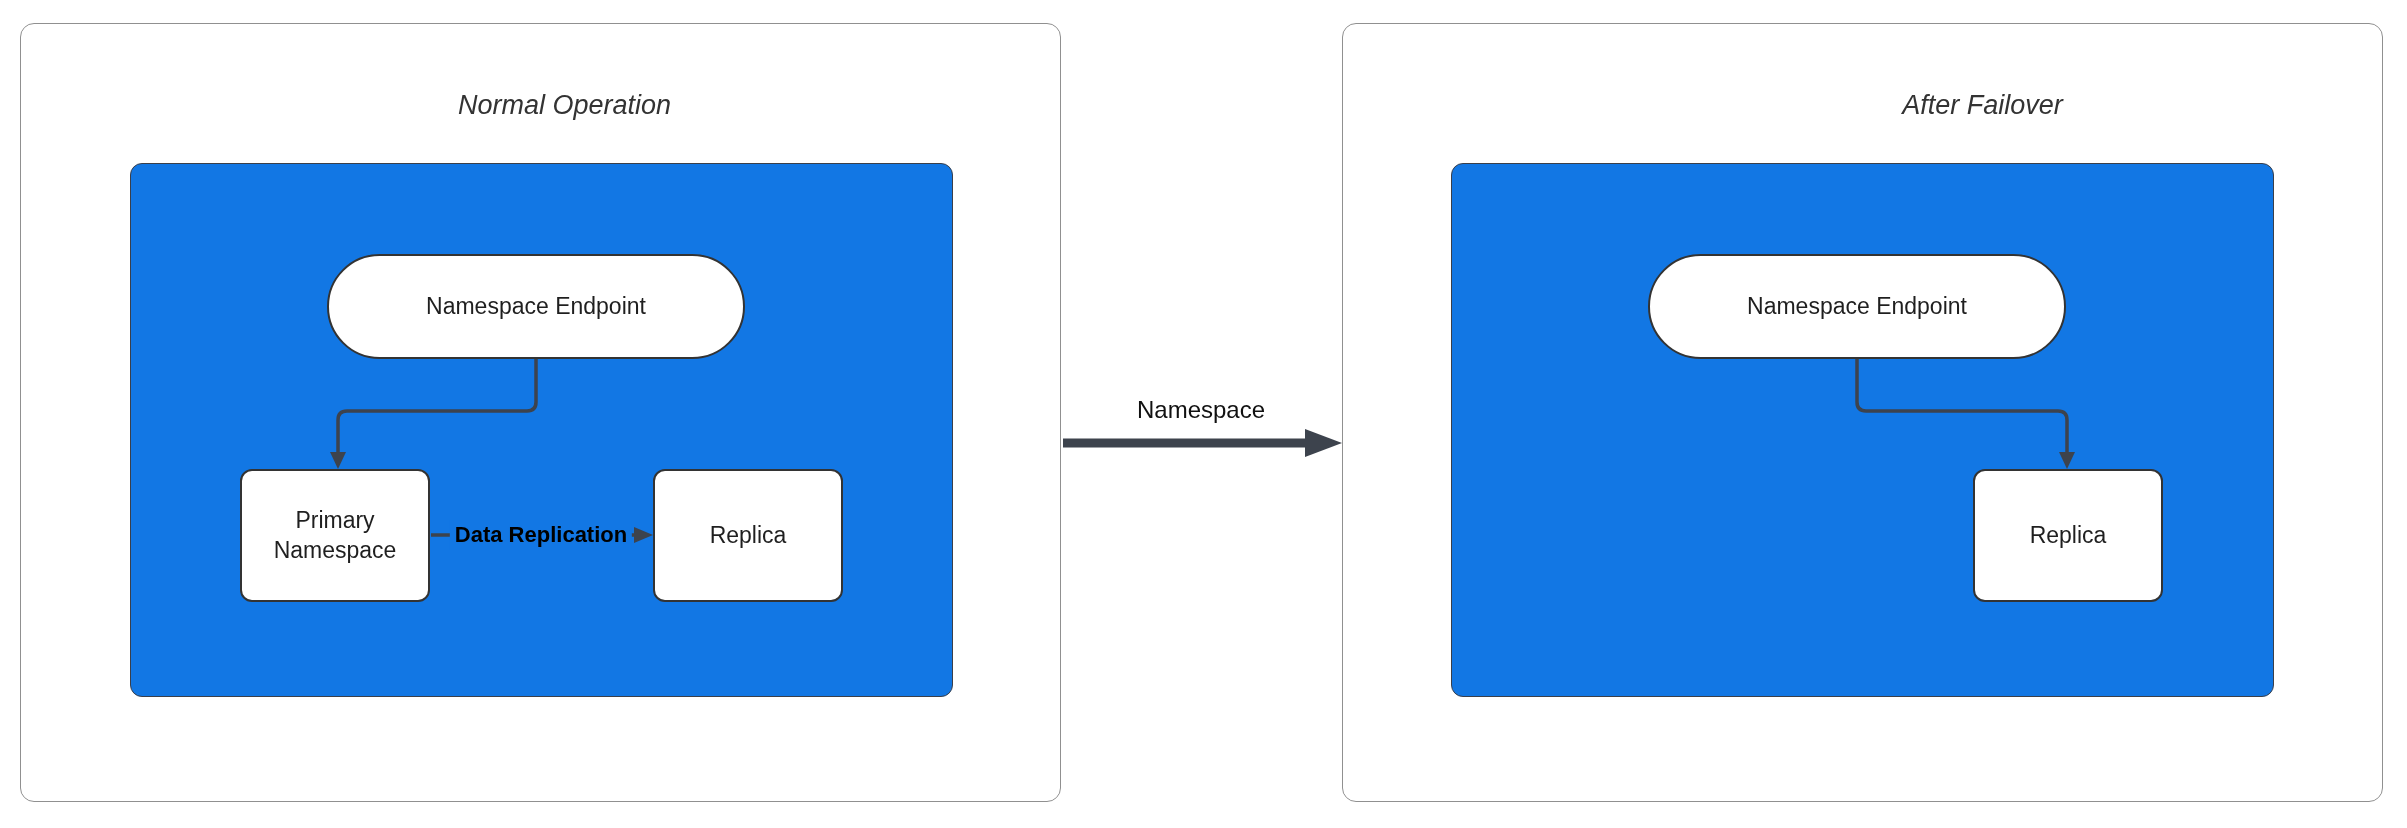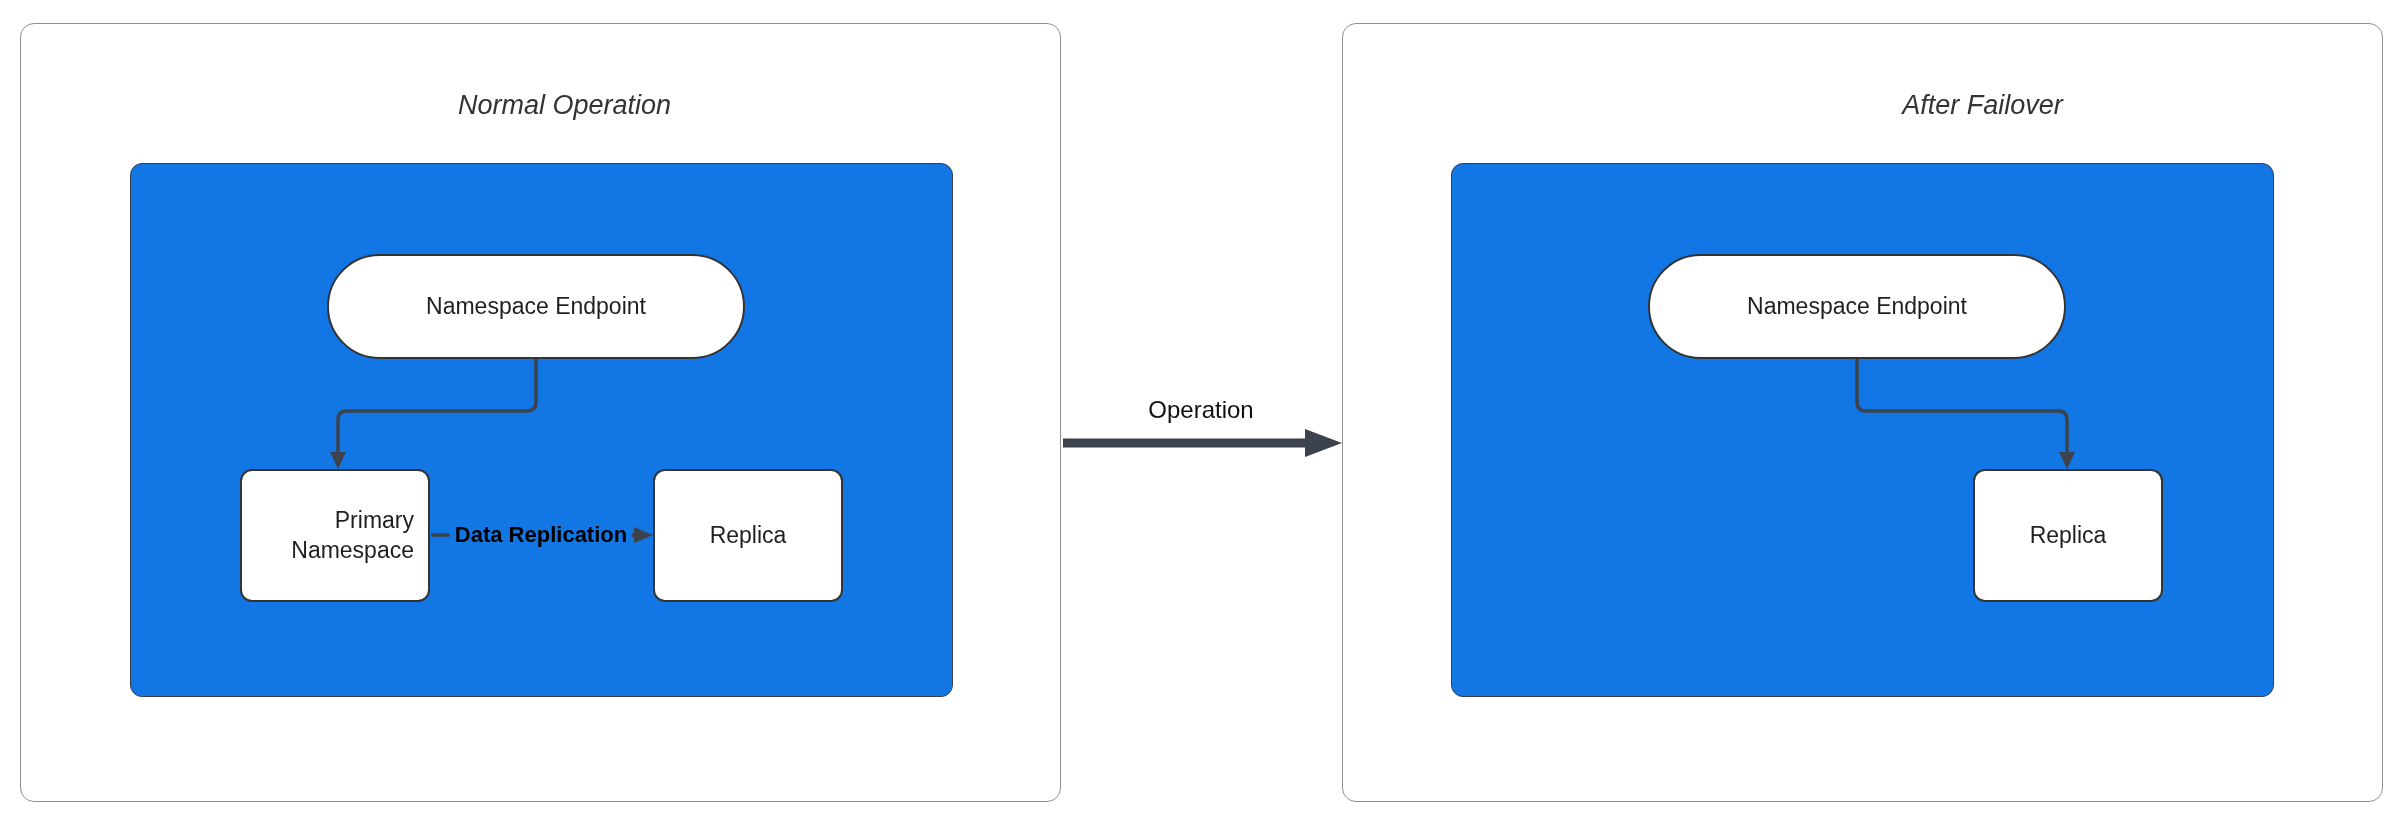--- a/index.html
+++ b/index.html
@@ -56,21 +56,21 @@
     width: 2407px;
     height: 828px;
     z-index: 3;
     pointer-events: none;
   }
   .node {
     position: absolute;
     display: flex;
     align-items: center;
     justify-content: center;
-    text-align: right;
+    text-align: center;
     background: #ffffff;
     border: 2px solid #333333;
     color: #1f1f1f;
     font-size: 23px;
     line-height: 1.3;
     z-index: 4;
   }
   .node.stadium {
     top: 254px;
     width: 418px;
@@ -159,15 +159,15 @@
   </div>
   <div class="edge-label">Data Replication</div>
 
   <div class="node stadium right">
     <span>Namespace Endpoint</span>
   </div>
   <div class="node box replica-right">
     <span>Replica</span>
   </div>
 
-  <div class="failover-label">Operation</div>
+  <div class="failover-label">Namespace</div>
 
 </div>
 
 </body></html>

